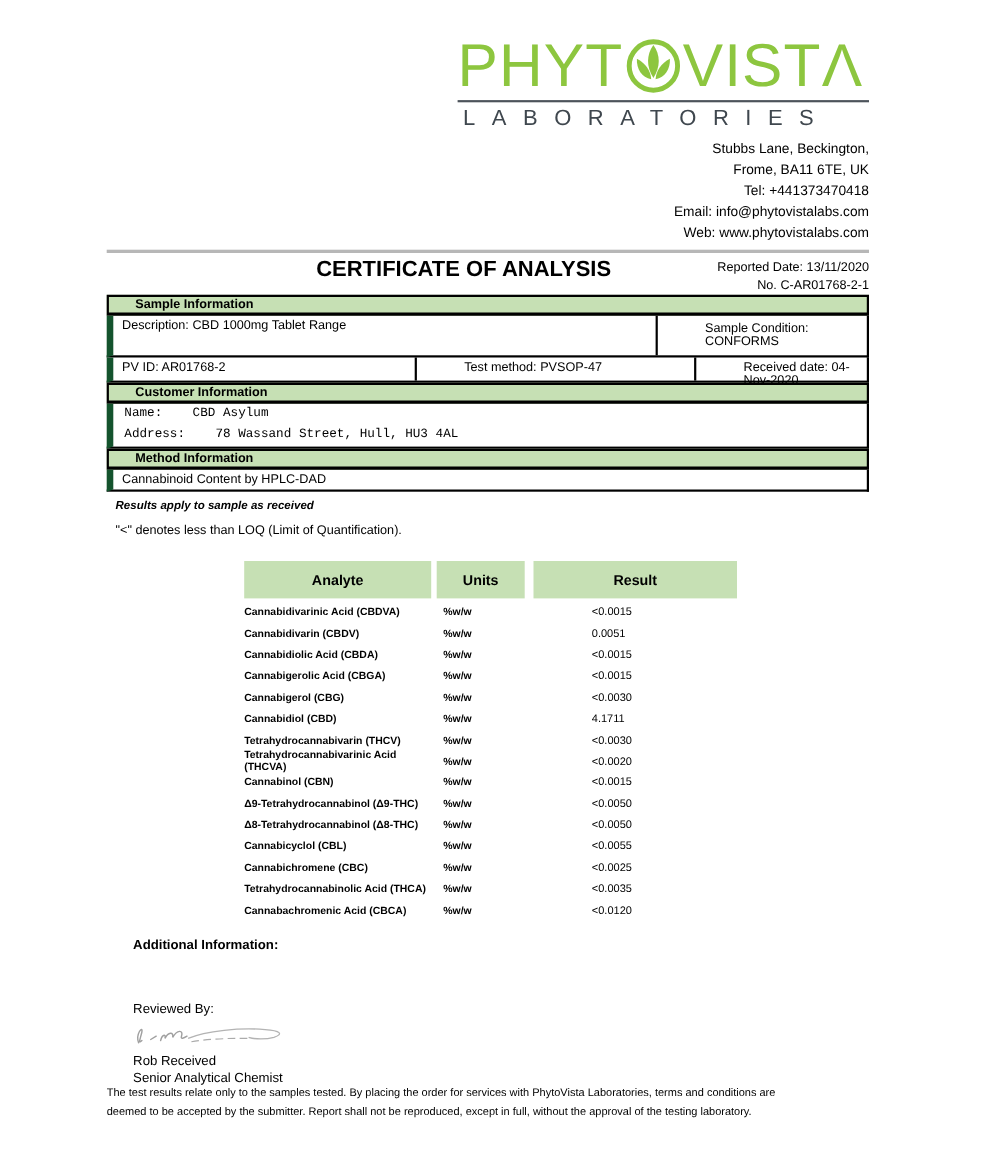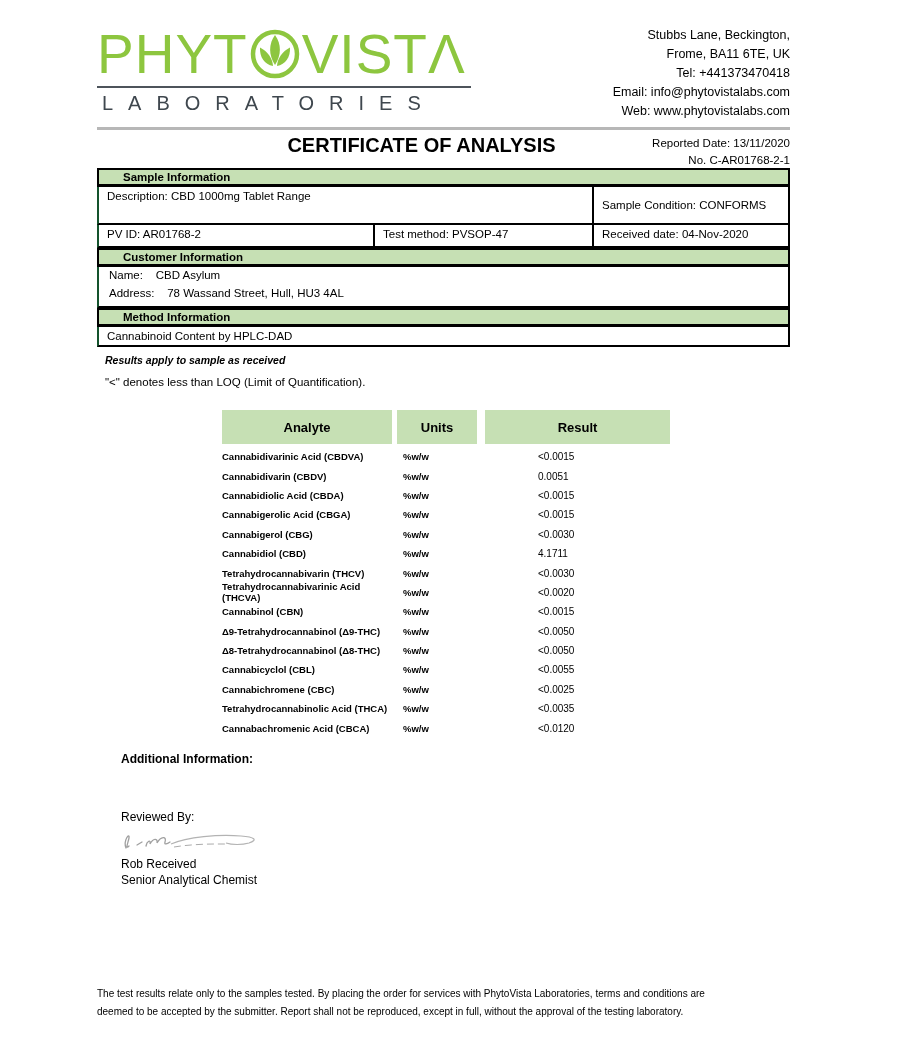--- a/index.html
+++ b/index.html
@@ -3,21 +3,21 @@
 <meta charset="utf-8">
 <style>
   html,body { margin:0; padding:0; background:#fff; }
   .page {
     position:relative; width:900px; height:1050px; background:#ffffff;
     font-family:"Liberation Sans", sans-serif; color:#000; overflow:hidden;
   }
   .content { position:absolute; left:97px; top:0; width:693px; }
 
   
-  .header-row { display:flex; justify-content:space-between; align-items:center; padding-top:20px; }
+  .header-row { display:flex; justify-content:space-between; align-items:flex-end; padding-top:32px;flex-direction:column; }
   .logo-block { width:374px; }
   .brand-line { display:flex; align-items:center; line-height:1; }
   .brand-text { font-size:55px; color:#8dc63f; letter-spacing:1px; font-weight:400; }
   .leaf-wrap { margin:0 2px; display:flex; align-items:center; }
   .logo-divider { height:2px; background:#4d545b; margin-top:4px; }
   .logo-sub { font-size:20px; letter-spacing:15px; color:#3f474e; margin-top:4px; padding-left:5px; white-space:nowrap; }
 
   .contact { text-align:right; font-size:12.5px; line-height:19px; padding-top:6px; }
 
   .page-rule { height:3px; background:#b7b7b7; margin-top:6px; }
@@ -31,34 +31,34 @@
 
   
   * { box-sizing:border-box; }
   .info-block { margin-top:11px; width:693px; }
   .band {
     background:#c6e0b4; border:2px solid #000; border-bottom:3px solid #000;
     font-weight:bold; font-size:11.5px; padding:1px 0 1px 24px;
   }
   .band + .irow { border-top:none; }
   .irow {
-    display:flex; border-left:2px solid #14532d; border-right:2px solid #000;
-    border-bottom:2px solid #000; font-size:11.5px;
+    display:flex; border-left:6px solid #14532d; border-right:2px solid #000;
+    border-bottom:2px solid #000; font-size:11.5px;gap:35px;
   }
   .cell { padding:3px 0 0 8px; }
   .vline { border-right:2px solid #000; }
   .row-desc { height:38px; }
   .row-desc .c1 { width:495px; }
   .row-desc .c2 { flex:1; display:flex; align-items:center; padding-left:8px; }
   .row-3 { height:23px; }
   .row-3 .c1 { width:276px; }
   .row-3 .c2 { width:219px; }
   .row-3 .c3 { flex:1; }
   .cust-box { display:block; height:41px; padding-top:2px; }
-  .cust-box .line { padding-left:10px; white-space:pre-wrap; }
+  .cust-box .line { padding-left:10px; white-space:pre-wrap;font-family:Liberation Mono, monospace; }
   .cust-box .line2 { margin-top:6px; }
   .method-box { height:20px; }
 
   
   .note-italic { font-style:italic; font-weight:bold; font-size:10.5px; margin-top:7px; padding-left:8px; }
   .note-loq { font-size:11.5px; margin-top:10px; padding-left:8px; }
 
   
   .rtable { margin:22px 0 0 125px; width:448px; }
   .rt-header { display:flex;align-items:center; }

